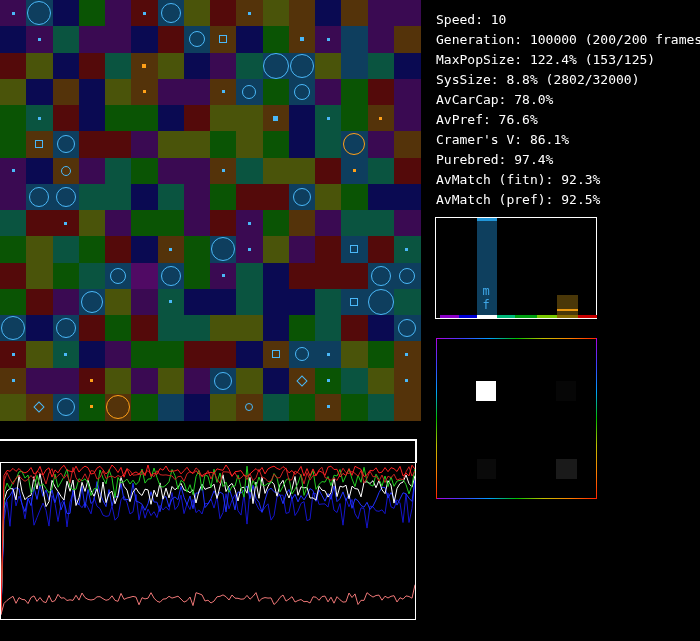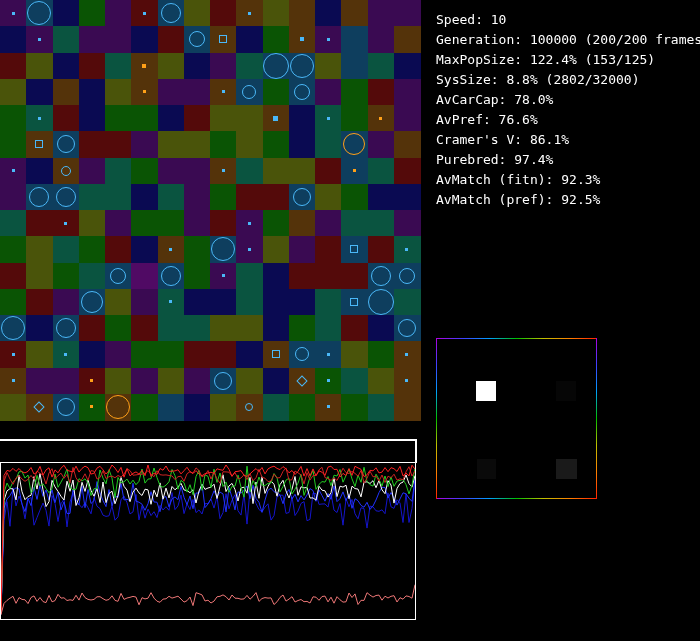--- a/index.html
+++ b/index.html
@@ -367,20 +367,36 @@
         <polyline points="0.0,151.3 3.0,37.4 6.0,27.9 9.0,25.6 12.0,25.9 15.0,36.9 18.0,12.4 21.0,28.7 24.0,36.7 27.0,33.5 30.0,32.3 33.0,13.6 36.0,26.1 39.0,10.5 42.0,26.9 45.0,43.6 48.0,38.7 51.0,17.4 54.0,23.9 57.0,28.4 60.0,33.3 63.0,37.0 66.0,18.2 69.0,28.3 72.0,17.0 75.0,42.5 78.0,34.6 81.0,19.3 84.0,28.4 87.0,17.0 90.0,27.5 93.0,33.2 96.0,25.6 99.0,39.5 102.0,19.0 105.0,39.6 108.0,30.5 111.0,28.2 114.0,40.8 117.0,32.2 120.0,14.5 123.0,23.3 126.0,27.1 129.0,38.7 132.0,29.0 135.0,25.2 138.0,29.9 141.0,32.5 144.0,26.2 147.0,26.9 150.0,41.3 153.0,27.1 156.0,33.9 159.0,19.9 162.0,36.2 165.0,25.1 168.0,34.9 171.0,23.5 174.0,26.8 177.0,24.0 180.0,20.3 183.0,26.9 186.0,27.6 189.0,29.7 192.0,26.8 195.0,40.0 198.0,28.0 201.0,21.3 204.0,26.4 207.0,25.0 210.0,24.2 213.0,21.2 216.0,35.5 219.0,23.2 222.0,11.8 225.0,28.6 228.0,22.9 231.0,20.4 234.0,26.5 237.0,38.0 240.0,25.0 243.0,24.2 246.0,30.2 249.0,14.4 252.0,40.6 255.0,19.0 258.0,35.3 261.0,13.8 264.0,30.4 267.0,23.5 270.0,17.9 273.0,21.3 276.0,33.2 279.0,21.6 282.0,17.3 285.0,27.9 288.0,35.0 291.0,26.3 294.0,13.5 297.0,32.3 300.0,23.8 303.0,24.9 306.0,24.4 309.0,35.0 312.0,34.9 315.0,37.1 318.0,23.2 321.0,27.2 324.0,27.8 327.0,34.1 330.0,29.7 333.0,14.7 336.0,33.6 339.0,23.2 342.0,24.1 345.0,22.2 348.0,35.7 351.0,23.2 354.0,25.6 357.0,26.1 360.0,33.9 363.0,19.2 366.0,18.8 369.0,20.5 372.0,17.7 375.0,24.7 378.0,17.3 381.0,26.9 384.0,30.7 387.0,17.7 390.0,22.0 393.0,40.1 396.0,25.5 399.0,20.5 402.0,19.1 405.0,11.9 408.0,20.6 411.0,24.1 414.0,12.5" fill="none" stroke="#ffffff" stroke-width="1"></polyline>
         <polyline points="0.0,151.3 3.0,29.6 6.0,20.1 9.0,25.5 12.0,18.8 15.0,16.2 18.0,8.8 21.0,8.6 24.0,15.1 27.0,12.0 30.0,29.8 33.0,26.5 36.0,12.4 39.0,23.0 42.0,20.7 45.0,25.6 48.0,29.7 51.0,25.7 54.0,11.1 57.0,24.3 60.0,19.1 63.0,13.6 66.0,6.0 69.0,24.3 72.0,26.8 75.0,26.2 78.0,15.7 81.0,18.1 84.0,15.8 87.0,19.8 90.0,32.6 93.0,25.7 96.0,25.6 99.0,7.0 102.0,15.1 105.0,20.8 108.0,6.7 111.0,15.1 114.0,34.8 117.0,14.5 120.0,19.6 123.0,18.8 126.0,16.1 129.0,21.0 132.0,17.2 135.0,21.7 138.0,18.3 141.0,6.0 144.0,20.1 147.0,16.1 150.0,15.7 153.0,5.0 156.0,14.5 159.0,22.6 162.0,24.2 165.0,22.2 168.0,18.8 171.0,6.5 174.0,12.7 177.0,26.2 180.0,17.4 183.0,19.7 186.0,29.1 189.0,21.7 192.0,31.7 195.0,13.6 198.0,7.3 201.0,27.4 204.0,11.8 207.0,13.4 210.0,24.6 213.0,6.2 216.0,19.4 219.0,10.0 222.0,23.5 225.0,19.0 228.0,29.4 231.0,23.3 234.0,23.1 237.0,12.2 240.0,24.1 243.0,34.2 246.0,3.2 249.0,29.1 252.0,17.1 255.0,23.6 258.0,14.0 261.0,22.0 264.0,22.5 267.0,20.3 270.0,20.0 273.0,10.5 276.0,14.7 279.0,28.9 282.0,23.4 285.0,17.1 288.0,15.2 291.0,30.9 294.0,26.2 297.0,20.1 300.0,11.4 303.0,32.4 306.0,24.0 309.0,14.0 312.0,7.4 315.0,26.3 318.0,21.4 321.0,18.6 324.0,19.1 327.0,13.5 330.0,22.6 333.0,12.2 336.0,13.0 339.0,6.5 342.0,19.2 345.0,12.6 348.0,5.9 351.0,15.9 354.0,23.5 357.0,12.1 360.0,19.3 363.0,4.3 366.0,18.4 369.0,21.7 372.0,23.1 375.0,11.2 378.0,16.4 381.0,22.9 384.0,13.0 387.0,23.6 390.0,13.8 393.0,23.3 396.0,18.0 399.0,17.4 402.0,16.5 405.0,21.6 408.0,30.9 411.0,22.3 414.0,4.7" fill="none" stroke="#22cc22" stroke-width="1"></polyline>
         <polyline points="0.0,151.3 3.0,18.7 6.0,9.6 9.0,16.1 12.0,21.3 15.0,15.0 18.0,12.6 21.0,16.0 24.0,18.3 27.0,16.4 30.0,12.4 33.0,16.5 36.0,8.1 39.0,10.3 42.0,12.1 45.0,21.0 48.0,10.0 51.0,5.7 54.0,15.8 57.0,12.6 60.0,10.2 63.0,15.3 66.0,11.4 69.0,19.8 72.0,4.4 75.0,14.8 78.0,19.1 81.0,16.3 84.0,10.8 87.0,17.4 90.0,7.6 93.0,8.2 96.0,16.1 99.0,14.6 102.0,7.8 105.0,15.6 108.0,13.7 111.0,13.1 114.0,14.7 117.0,12.5 120.0,14.0 123.0,11.1 126.0,5.8 129.0,7.6 132.0,12.2 135.0,11.9 138.0,11.4 141.0,11.2 144.0,10.3 147.0,7.6 150.0,11.2 153.0,13.7 156.0,7.7 159.0,11.7 162.0,12.1 165.0,11.9 168.0,12.5 171.0,12.9 174.0,16.6 177.0,13.7 180.0,13.2 183.0,18.3 186.0,10.7 189.0,8.7 192.0,10.1 195.0,4.9 198.0,7.5 201.0,13.9 204.0,12.1 207.0,7.5 210.0,16.0 213.0,9.2 216.0,16.0 219.0,20.2 222.0,8.8 225.0,8.9 228.0,9.2 231.0,13.1 234.0,9.6 237.0,15.7 240.0,15.1 243.0,11.7 246.0,16.6 249.0,10.8 252.0,17.7 255.0,14.7 258.0,6.3 261.0,14.3 264.0,15.2 267.0,18.6 270.0,18.1 273.0,11.2 276.0,15.0 279.0,14.6 282.0,8.4 285.0,4.9 288.0,17.3 291.0,16.7 294.0,8.0 297.0,9.8 300.0,11.9 303.0,20.9 306.0,9.6 309.0,17.0 312.0,12.5 315.0,12.6 318.0,6.8 321.0,4.3 324.0,14.6 327.0,15.5 330.0,17.4 333.0,15.0 336.0,17.5 339.0,11.4 342.0,5.2 345.0,9.6 348.0,10.5 351.0,8.4 354.0,10.4 357.0,13.2 360.0,7.5 363.0,20.0 366.0,15.2 369.0,8.2 372.0,13.8 375.0,13.1 378.0,18.1 381.0,12.0 384.0,19.5 387.0,13.2 390.0,14.8 393.0,11.2 396.0,17.1 399.0,15.8 402.0,16.7 405.0,8.8 408.0,3.7 411.0,13.1 414.0,7.8" fill="none" stroke="#cc2222" stroke-width="1"></polyline>
         <polyline points="0.0,151.3 3.0,12.5 6.0,7.4 9.0,8.3 12.0,5.4 15.0,8.4 18.0,5.5 21.0,8.8 24.0,9.9 27.0,8.4 30.0,4.5 33.0,11.0 36.0,9.3 39.0,3.4 42.0,12.1 45.0,6.9 48.0,4.8 51.0,14.1 54.0,6.9 57.0,9.8 60.0,5.1 63.0,2.3 66.0,7.3 69.0,8.2 72.0,9.0 75.0,3.2 78.0,9.1 81.0,5.4 84.0,3.2 87.0,4.7 90.0,11.1 93.0,10.2 96.0,5.1 99.0,3.3 102.0,6.8 105.0,11.0 108.0,7.6 111.0,2.0 114.0,5.1 117.0,9.5 120.0,4.4 123.0,14.2 126.0,5.6 129.0,12.9 132.0,10.4 135.0,8.9 138.0,11.1 141.0,7.2 144.0,12.7 147.0,2.0 150.0,13.5 153.0,10.1 156.0,11.4 159.0,5.5 162.0,7.2 165.0,3.0 168.0,8.3 171.0,8.2 174.0,7.9 177.0,6.7 180.0,10.9 183.0,7.7 186.0,4.3 189.0,8.7 192.0,10.6 195.0,7.6 198.0,11.0 201.0,12.7 204.0,10.7 207.0,10.0 210.0,9.2 213.0,10.4 216.0,5.8 219.0,6.7 222.0,7.3 225.0,2.0 228.0,6.3 231.0,13.4 234.0,8.7 237.0,8.3 240.0,7.6 243.0,12.3 246.0,13.4 249.0,10.9 252.0,8.1 255.0,5.6 258.0,8.6 261.0,4.5 264.0,10.9 267.0,5.9 270.0,4.2 273.0,3.2 276.0,5.4 279.0,6.6 282.0,3.6 285.0,5.9 288.0,9.8 291.0,7.5 294.0,11.5 297.0,8.3 300.0,3.4 303.0,13.1 306.0,5.6 309.0,12.9 312.0,5.9 315.0,12.7 318.0,7.9 321.0,9.2 324.0,12.4 327.0,4.1 330.0,3.2 333.0,6.5 336.0,6.3 339.0,14.0 342.0,10.4 345.0,12.5 348.0,5.6 351.0,12.4 354.0,3.3 357.0,4.9 360.0,6.3 363.0,13.6 366.0,11.8 369.0,7.3 372.0,7.9 375.0,4.8 378.0,9.9 381.0,9.1 384.0,4.6 387.0,8.7 390.0,4.7 393.0,5.7 396.0,8.5 399.0,3.4 402.0,12.9 405.0,10.0 408.0,12.9 411.0,2.2 414.0,6.2" fill="none" stroke="#ff2222" stroke-width="1"></polyline>
         <polyline points="0.0,151.3 3.0,140.4 6.0,137.4 9.0,135.2 12.0,133.3 15.0,140.3 18.0,134.6 21.0,136.4 24.0,136.8 27.0,140.6 30.0,134.5 33.0,132.9 36.0,138.4 39.0,134.5 42.0,138.6 45.0,139.6 48.0,132.4 51.0,138.8 54.0,137.6 57.0,131.3 60.0,135.1 63.0,134.8 66.0,137.5 69.0,136.8 72.0,137.4 75.0,132.3 78.0,137.1 81.0,130.0 84.0,134.6 87.0,136.4 90.0,137.0 93.0,136.4 96.0,133.8 99.0,133.7 102.0,135.7 105.0,137.3 108.0,136.5 111.0,132.8 114.0,137.4 117.0,138.3 120.0,130.4 123.0,136.4 126.0,135.0 129.0,134.3 132.0,133.4 135.0,134.1 138.0,141.8 141.0,134.7 144.0,135.9 147.0,135.2 150.0,129.7 153.0,135.1 156.0,138.2 159.0,139.3 162.0,136.1 165.0,135.8 168.0,133.3 171.0,135.1 174.0,134.2 177.0,133.2 180.0,136.0 183.0,139.1 186.0,137.7 189.0,134.0 192.0,142.6 195.0,129.7 198.0,130.7 201.0,131.9 204.0,138.0 207.0,137.2 210.0,140.0 213.0,138.1 216.0,133.8 219.0,133.3 222.0,131.9 225.0,133.7 228.0,137.0 231.0,132.0 234.0,135.2 237.0,135.3 240.0,136.2 243.0,135.9 246.0,132.4 249.0,136.2 252.0,133.4 255.0,129.6 258.0,138.4 261.0,135.5 264.0,134.6 267.0,135.1 270.0,134.9 273.0,141.5 276.0,138.8 279.0,134.4 282.0,132.0 285.0,138.1 288.0,136.1 291.0,133.7 294.0,139.0 297.0,137.5 300.0,136.5 303.0,138.7 306.0,138.4 309.0,140.0 312.0,133.8 315.0,134.2 318.0,137.3 321.0,133.5 324.0,133.1 327.0,138.9 330.0,134.2 333.0,140.2 336.0,133.7 339.0,136.8 342.0,139.1 345.0,138.8 348.0,130.0 351.0,134.5 354.0,130.9 357.0,141.5 360.0,137.3 363.0,137.4 366.0,129.7 369.0,132.1 372.0,134.1 375.0,132.5 378.0,132.1 381.0,137.2 384.0,133.2 387.0,135.0 390.0,133.3 393.0,132.7 396.0,139.0 399.0,134.7 402.0,136.2 405.0,132.9 408.0,133.5 411.0,135.2 414.0,121.7" fill="none" stroke="#ee7777" stroke-width="1"></polyline>
       </svg>
   </div>
 
   <div id="stats-panel"><div class="stat-line">Speed: 10</div><div class="stat-line">Generation: 100000 (200/200 frames)</div><div class="stat-line">MaxPopSize: 122.4% (153/125)</div><div class="stat-line">SysSize: 8.8% (2802/32000)</div><div class="stat-line">AvCarCap: 78.0%</div><div class="stat-line">AvPref: 76.6%</div><div class="stat-line">Cramer's V: 86.1%</div><div class="stat-line">Purebred: 97.4%</div><div class="stat-line">AvMatch (fitn): 92.3%</div><div class="stat-line">AvMatch (pref): 92.5%</div></div>
 
+  <div id="bar-chart">
+
+  <div class="strip-seg" style="left: 4px; width: 19px; background: rgb(138, 0, 200);"></div>
+      <div class="strip-seg" style="left: 23px; width: 18px; background: rgb(0, 0, 216);"></div>
+      <div class="strip-seg" style="left: 41px; width: 20px; background: rgb(255, 255, 255);"></div>
+      <div class="strip-seg" style="left: 61px; width: 18px; background: rgb(0, 184, 122);"></div>
+      <div class="strip-seg" style="left: 79px; width: 22px; background: rgb(0, 160, 18);"></div>
+      <div class="strip-seg" style="left: 101px; width: 20px; background: rgb(122, 200, 0);"></div>
+      <div class="strip-seg" style="left: 121px; width: 21px; background: rgb(138, 106, 0);"></div>
+      <div class="strip-seg" style="left: 142px; width: 19px; background: rgb(200, 0, 0);"></div>
+      <div class="bar" style="left: 41px; width: 20px; bottom: 3px; height: 97px; background: rgb(14, 63, 94);"></div>
+      <div class="bar" style="left: 41px; width: 20px; top: 0px; height: 3px; background: rgb(33, 150, 216);"></div>
+      <div class="bar" style="left: 121px; width: 21px; bottom: 3px; height: 20px; background: rgb(74, 55, 8);"></div>
+      <div class="bar" style="left: 121px; width: 21px; bottom: 7px; height: 2px; background: rgb(232, 150, 15);"></div>
+      <div id="mf-label">m f</div>
+    </div>
 
   <div id="matrix-box">
       <div class="edge h" style="top: 0px; background: linear-gradient(to right, rgb(176, 0, 224), rgb(64, 64, 255), rgb(0, 160, 255), rgb(0, 192, 0), rgb(192, 192, 0), rgb(255, 128, 0), rgb(255, 32, 0));"></div>
       <div class="edge h" style="bottom: 0px; background: linear-gradient(to right, rgb(176, 0, 224), rgb(64, 64, 255), rgb(0, 160, 255), rgb(0, 192, 0), rgb(192, 192, 0), rgb(255, 128, 0), rgb(255, 32, 0));"></div>
       <div class="edge v" style="left: 0px; background: linear-gradient(rgb(176, 0, 224), rgb(64, 64, 255), rgb(0, 160, 255), rgb(0, 192, 0), rgb(192, 192, 0), rgb(255, 128, 0), rgb(255, 32, 0));"></div>
       <div class="edge v" style="right: 0px; background: linear-gradient(rgb(176, 0, 224), rgb(64, 64, 255), rgb(0, 160, 255), rgb(0, 192, 0), rgb(192, 192, 0), rgb(255, 128, 0), rgb(255, 32, 0));"></div>
       <div class="mcell" style="left: 40px; top: 43px; width: 20px; height: 20px; background: rgb(255, 255, 255);"></div>
       <div class="mcell" style="left: 120px; top: 43px; width: 20px; height: 20px; background: rgb(6, 6, 6);"></div>
       <div class="mcell" style="left: 41px; top: 121px; width: 19px; height: 20px; background: rgb(10, 10, 10);"></div>
       <div class="mcell" style="left: 120px; top: 121px; width: 21px; height: 20px; background: rgb(26, 26, 26);"></div>

